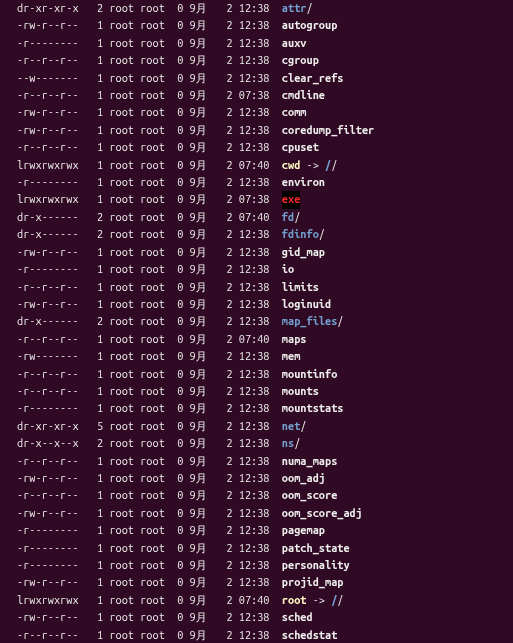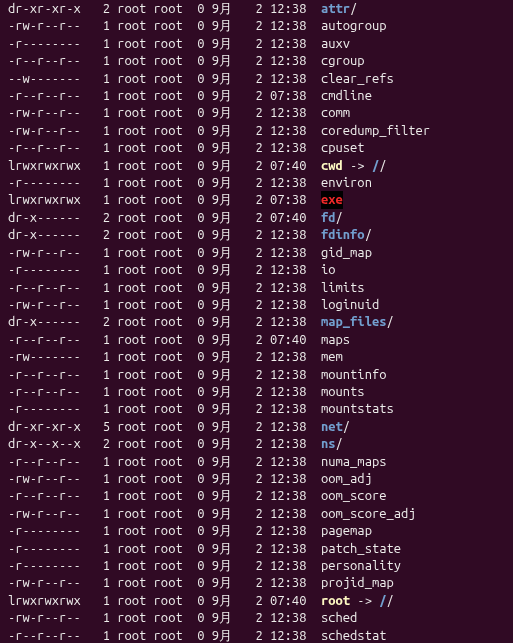--- a/index.html
+++ b/index.html
@@ -5,36 +5,36 @@
   html, body {
     margin: 0;
     padding: 0;
     background: #300a24;
     width: 513px;
     height: 643px;
     overflow: hidden;
   }
   .terminal {
     font-family: "Ubuntu Mono", "DejaVu Sans Mono", monospace;
-    font-size: 13px;
+    font-size: 11px;
     line-height: 17.4px;
     white-space: pre;
     color: #eeeeec;
-    padding: 0 8px;
+    padding: 0 17px;
   }
   .row { display: block; }
   .perms { display: inline-block; width: 10ch; }
   .links { display: inline-block; width: 4ch; text-align: right; }
   .owner { display: inline-block; width: 5ch; }
   .group { display: inline-block; width: 5ch; }
   .size  { display: inline-block; width: 2ch; text-align: right; }
   .month { display: inline-block; width: 4ch; }
   .day   { display: inline-block; width: 3ch; text-align: right; }
   .time  { display: inline-block; width: 6ch; }
-  .name  { display: inline-block; }
+  .name  { display: inline-block; font-weight: bold; }
   .dir    { color: #729fcf; font-weight: bold; }
   .link   { color: #fef9c3; font-weight: bold; }
   .target { color: #729fcf; font-weight: bold; }
   .exe    { color: #ef2929; font-weight: bold; background: #000000; }
   .slash  { color: #eeeeec; }
 </style>
 </head>
 <body>
 
 <div class="terminal" id="term"><span class="row"><span class="perms">dr-xr-xr-x</span><span class="links">2</span> <span class="owner">root</span><span class="group">root</span><span class="size">0</span> <span class="month">9月</span><span class="day">2</span> <span class="time">12:38</span> <span class="name dir">attr</span><span class="slash">/</span></span><span class="row"><span class="perms">-rw-r--r--</span><span class="links">1</span> <span class="owner">root</span><span class="group">root</span><span class="size">0</span> <span class="month">9月</span><span class="day">2</span> <span class="time">12:38</span> <span class="name">autogroup</span></span><span class="row"><span class="perms">-r--------</span><span class="links">1</span> <span class="owner">root</span><span class="group">root</span><span class="size">0</span> <span class="month">9月</span><span class="day">2</span> <span class="time">12:38</span> <span class="name">auxv</span></span><span class="row"><span class="perms">-r--r--r--</span><span class="links">1</span> <span class="owner">root</span><span class="group">root</span><span class="size">0</span> <span class="month">9月</span><span class="day">2</span> <span class="time">12:38</span> <span class="name">cgroup</span></span><span class="row"><span class="perms">--w-------</span><span class="links">1</span> <span class="owner">root</span><span class="group">root</span><span class="size">0</span> <span class="month">9月</span><span class="day">2</span> <span class="time">12:38</span> <span class="name">clear_refs</span></span><span class="row"><span class="perms">-r--r--r--</span><span class="links">1</span> <span class="owner">root</span><span class="group">root</span><span class="size">0</span> <span class="month">9月</span><span class="day">2</span> <span class="time">07:38</span> <span class="name">cmdline</span></span><span class="row"><span class="perms">-rw-r--r--</span><span class="links">1</span> <span class="owner">root</span><span class="group">root</span><span class="size">0</span> <span class="month">9月</span><span class="day">2</span> <span class="time">12:38</span> <span class="name">comm</span></span><span class="row"><span class="perms">-rw-r--r--</span><span class="links">1</span> <span class="owner">root</span><span class="group">root</span><span class="size">0</span> <span class="month">9月</span><span class="day">2</span> <span class="time">12:38</span> <span class="name">coredump_filter</span></span><span class="row"><span class="perms">-r--r--r--</span><span class="links">1</span> <span class="owner">root</span><span class="group">root</span><span class="size">0</span> <span class="month">9月</span><span class="day">2</span> <span class="time">12:38</span> <span class="name">cpuset</span></span><span class="row"><span class="perms">lrwxrwxrwx</span><span class="links">1</span> <span class="owner">root</span><span class="group">root</span><span class="size">0</span> <span class="month">9月</span><span class="day">2</span> <span class="time">07:40</span> <span class="name link">cwd</span><span> -&gt; </span><span class="target">/</span><span class="slash">/</span></span><span class="row"><span class="perms">-r--------</span><span class="links">1</span> <span class="owner">root</span><span class="group">root</span><span class="size">0</span> <span class="month">9月</span><span class="day">2</span> <span class="time">12:38</span> <span class="name">environ</span></span><span class="row"><span class="perms">lrwxrwxrwx</span><span class="links">1</span> <span class="owner">root</span><span class="group">root</span><span class="size">0</span> <span class="month">9月</span><span class="day">2</span> <span class="time">07:38</span> <span class="name exe">exe</span></span><span class="row"><span class="perms">dr-x------</span><span class="links">2</span> <span class="owner">root</span><span class="group">root</span><span class="size">0</span> <span class="month">9月</span><span class="day">2</span> <span class="time">07:40</span> <span class="name dir">fd</span><span class="slash">/</span></span><span class="row"><span class="perms">dr-x------</span><span class="links">2</span> <span class="owner">root</span><span class="group">root</span><span class="size">0</span> <span class="month">9月</span><span class="day">2</span> <span class="time">12:38</span> <span class="name dir">fdinfo</span><span class="slash">/</span></span><span class="row"><span class="perms">-rw-r--r--</span><span class="links">1</span> <span class="owner">root</span><span class="group">root</span><span class="size">0</span> <span class="month">9月</span><span class="day">2</span> <span class="time">12:38</span> <span class="name">gid_map</span></span><span class="row"><span class="perms">-r--------</span><span class="links">1</span> <span class="owner">root</span><span class="group">root</span><span class="size">0</span> <span class="month">9月</span><span class="day">2</span> <span class="time">12:38</span> <span class="name">io</span></span><span class="row"><span class="perms">-r--r--r--</span><span class="links">1</span> <span class="owner">root</span><span class="group">root</span><span class="size">0</span> <span class="month">9月</span><span class="day">2</span> <span class="time">12:38</span> <span class="name">limits</span></span><span class="row"><span class="perms">-rw-r--r--</span><span class="links">1</span> <span class="owner">root</span><span class="group">root</span><span class="size">0</span> <span class="month">9月</span><span class="day">2</span> <span class="time">12:38</span> <span class="name">loginuid</span></span><span class="row"><span class="perms">dr-x------</span><span class="links">2</span> <span class="owner">root</span><span class="group">root</span><span class="size">0</span> <span class="month">9月</span><span class="day">2</span> <span class="time">12:38</span> <span class="name dir">map_files</span><span class="slash">/</span></span><span class="row"><span class="perms">-r--r--r--</span><span class="links">1</span> <span class="owner">root</span><span class="group">root</span><span class="size">0</span> <span class="month">9月</span><span class="day">2</span> <span class="time">07:40</span> <span class="name">maps</span></span><span class="row"><span class="perms">-rw-------</span><span class="links">1</span> <span class="owner">root</span><span class="group">root</span><span class="size">0</span> <span class="month">9月</span><span class="day">2</span> <span class="time">12:38</span> <span class="name">mem</span></span><span class="row"><span class="perms">-r--r--r--</span><span class="links">1</span> <span class="owner">root</span><span class="group">root</span><span class="size">0</span> <span class="month">9月</span><span class="day">2</span> <span class="time">12:38</span> <span class="name">mountinfo</span></span><span class="row"><span class="perms">-r--r--r--</span><span class="links">1</span> <span class="owner">root</span><span class="group">root</span><span class="size">0</span> <span class="month">9月</span><span class="day">2</span> <span class="time">12:38</span> <span class="name">mounts</span></span><span class="row"><span class="perms">-r--------</span><span class="links">1</span> <span class="owner">root</span><span class="group">root</span><span class="size">0</span> <span class="month">9月</span><span class="day">2</span> <span class="time">12:38</span> <span class="name">mountstats</span></span><span class="row"><span class="perms">dr-xr-xr-x</span><span class="links">5</span> <span class="owner">root</span><span class="group">root</span><span class="size">0</span> <span class="month">9月</span><span class="day">2</span> <span class="time">12:38</span> <span class="name dir">net</span><span class="slash">/</span></span><span class="row"><span class="perms">dr-x--x--x</span><span class="links">2</span> <span class="owner">root</span><span class="group">root</span><span class="size">0</span> <span class="month">9月</span><span class="day">2</span> <span class="time">12:38</span> <span class="name dir">ns</span><span class="slash">/</span></span><span class="row"><span class="perms">-r--r--r--</span><span class="links">1</span> <span class="owner">root</span><span class="group">root</span><span class="size">0</span> <span class="month">9月</span><span class="day">2</span> <span class="time">12:38</span> <span class="name">numa_maps</span></span><span class="row"><span class="perms">-rw-r--r--</span><span class="links">1</span> <span class="owner">root</span><span class="group">root</span><span class="size">0</span> <span class="month">9月</span><span class="day">2</span> <span class="time">12:38</span> <span class="name">oom_adj</span></span><span class="row"><span class="perms">-r--r--r--</span><span class="links">1</span> <span class="owner">root</span><span class="group">root</span><span class="size">0</span> <span class="month">9月</span><span class="day">2</span> <span class="time">12:38</span> <span class="name">oom_score</span></span><span class="row"><span class="perms">-rw-r--r--</span><span class="links">1</span> <span class="owner">root</span><span class="group">root</span><span class="size">0</span> <span class="month">9月</span><span class="day">2</span> <span class="time">12:38</span> <span class="name">oom_score_adj</span></span><span class="row"><span class="perms">-r--------</span><span class="links">1</span> <span class="owner">root</span><span class="group">root</span><span class="size">0</span> <span class="month">9月</span><span class="day">2</span> <span class="time">12:38</span> <span class="name">pagemap</span></span><span class="row"><span class="perms">-r--------</span><span class="links">1</span> <span class="owner">root</span><span class="group">root</span><span class="size">0</span> <span class="month">9月</span><span class="day">2</span> <span class="time">12:38</span> <span class="name">patch_state</span></span><span class="row"><span class="perms">-r--------</span><span class="links">1</span> <span class="owner">root</span><span class="group">root</span><span class="size">0</span> <span class="month">9月</span><span class="day">2</span> <span class="time">12:38</span> <span class="name">personality</span></span><span class="row"><span class="perms">-rw-r--r--</span><span class="links">1</span> <span class="owner">root</span><span class="group">root</span><span class="size">0</span> <span class="month">9月</span><span class="day">2</span> <span class="time">12:38</span> <span class="name">projid_map</span></span><span class="row"><span class="perms">lrwxrwxrwx</span><span class="links">1</span> <span class="owner">root</span><span class="group">root</span><span class="size">0</span> <span class="month">9月</span><span class="day">2</span> <span class="time">07:40</span> <span class="name link">root</span><span> -&gt; </span><span class="target">/</span><span class="slash">/</span></span><span class="row"><span class="perms">-rw-r--r--</span><span class="links">1</span> <span class="owner">root</span><span class="group">root</span><span class="size">0</span> <span class="month">9月</span><span class="day">2</span> <span class="time">12:38</span> <span class="name">sched</span></span><span class="row"><span class="perms">-r--r--r--</span><span class="links">1</span> <span class="owner">root</span><span class="group">root</span><span class="size">0</span> <span class="month">9月</span><span class="day">2</span> <span class="time">12:38</span> <span class="name">schedstat</span></span></div>

